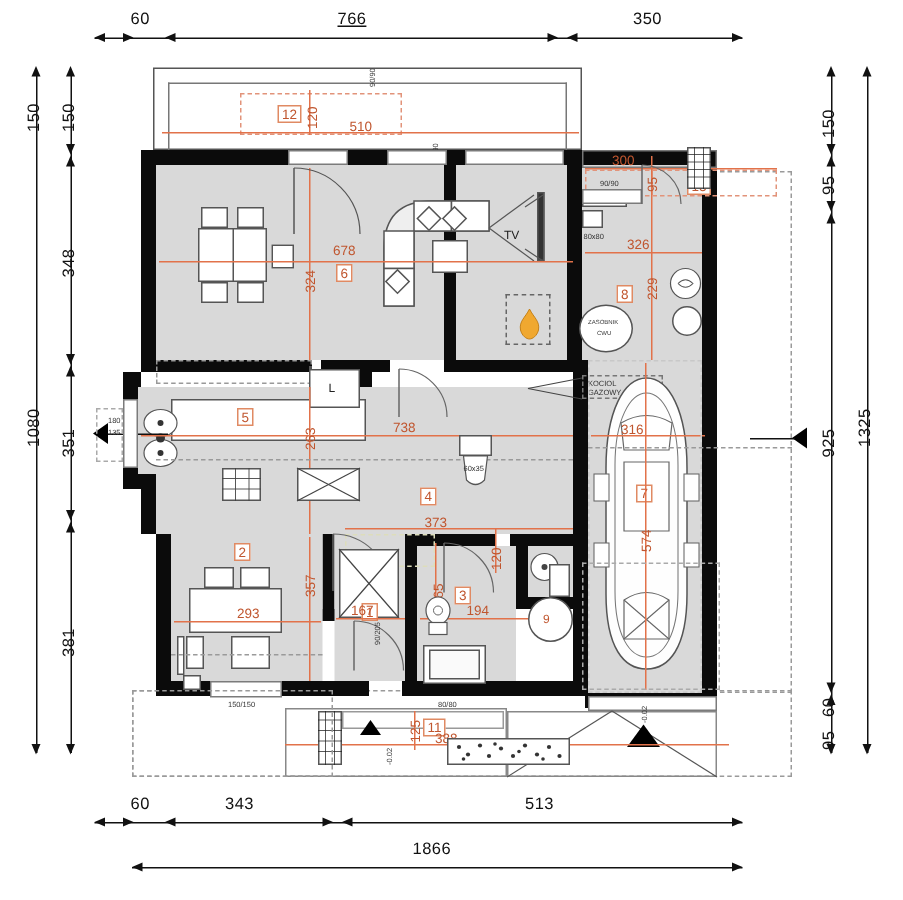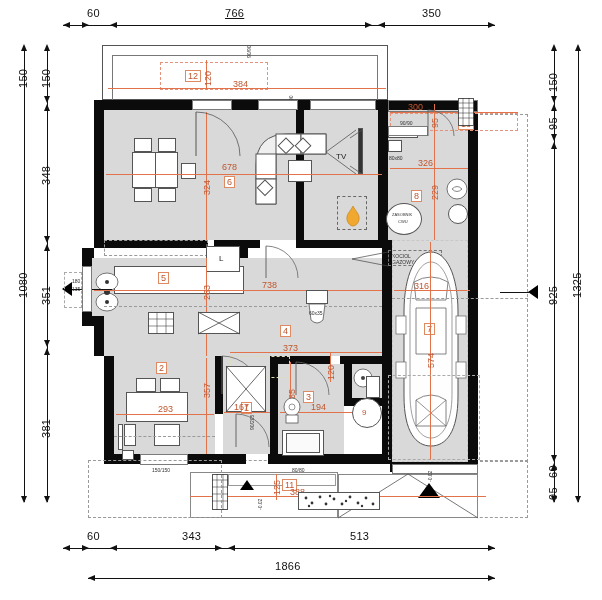--- a/index.html
+++ b/index.html
@@ -116,40 +116,40 @@
   <div class="dim v" style="left:572px;top:298px;">1325</div>
 
   <div class="dimline h" style="left:63px;top:548px;width:432px;"></div>
   <div class="tick ar-l" style="left:63px;top:545px;"></div>
   <div class="tick ar-r" style="left:82px;top:545px;"></div>
   <div class="tick ar-l" style="left:110px;top:545px;"></div>
   <div class="tick ar-r" style="left:215px;top:545px;"></div>
   <div class="tick ar-l" style="left:228px;top:545px;"></div>
   <div class="tick ar-r" style="left:488px;top:545px;"></div>
   <div class="dim" style="left:87px;top:531px;">60</div>
-  <div class="dim" style="left:150px;top:531px;margin-left:32px;">343</div>
+  <div class="dim" style="left:150px;top:531px;">343</div>
   <div class="dim" style="left:350px;top:531px;">513</div>
 
   <div class="dimline h" style="left:88px;top:578px;width:407px;"></div>
   <div class="tick ar-l" style="left:88px;top:575px;"></div>
   <div class="tick ar-r" style="left:488px;top:575px;"></div>
   <div class="dim" style="left:275px;top:561px;">1866</div>
 
   <div class="dash" style="left:88px;top:460px;width:440px;height:58px;border-color:#9a9a9a;"></div>
   <div class="dash" style="left:420px;top:114px;width:108px;height:348px;border-color:#9a9a9a;"></div>
 
   <div class="white" style="left:102px;top:45px;width:286px;height:55px;"></div>
   <div class="thin" style="left:102px;top:45px;width:286px;height:55px;border-color:#555;"></div>
   <div class="thin" style="left:112px;top:55px;width:266px;height:45px;border-color:#777;border-bottom:0;"></div>
   <div class="rdash" style="left:160px;top:62px;width:108px;height:28px;"></div>
   <div class="rnum" style="left:185px;top:70px;">12</div>
   <div class="rline h" style="left:108px;top:88px;width:278px;"></div>
   <div class="rline v" style="left:206px;top:60px;height:30px;"></div>
   <div class="rtxt v" style="left:204px;top:86px;">120</div>
-  <div class="rtxt" style="left:233px;top:80px;">384</div>
+  <div class="rtxt" style="left:233px;top:80px;">510</div>
   <div class="tinyv" style="left:247px;top:58px;">90/90</div>
   <div class="tinyv" style="left:289px;top:108px;">90/90</div>
 
   <div class="wall" style="left:102px;top:100px;width:286px;height:10px;"></div>
 
   <div class="wall" style="left:388px;top:100px;width:90px;height:10px;"></div>
 
   <div class="wall" style="left:94px;top:100px;width:10px;height:148px;"></div>
 
   <div class="wall" style="left:82px;top:248px;width:12px;height:10px;"></div>

